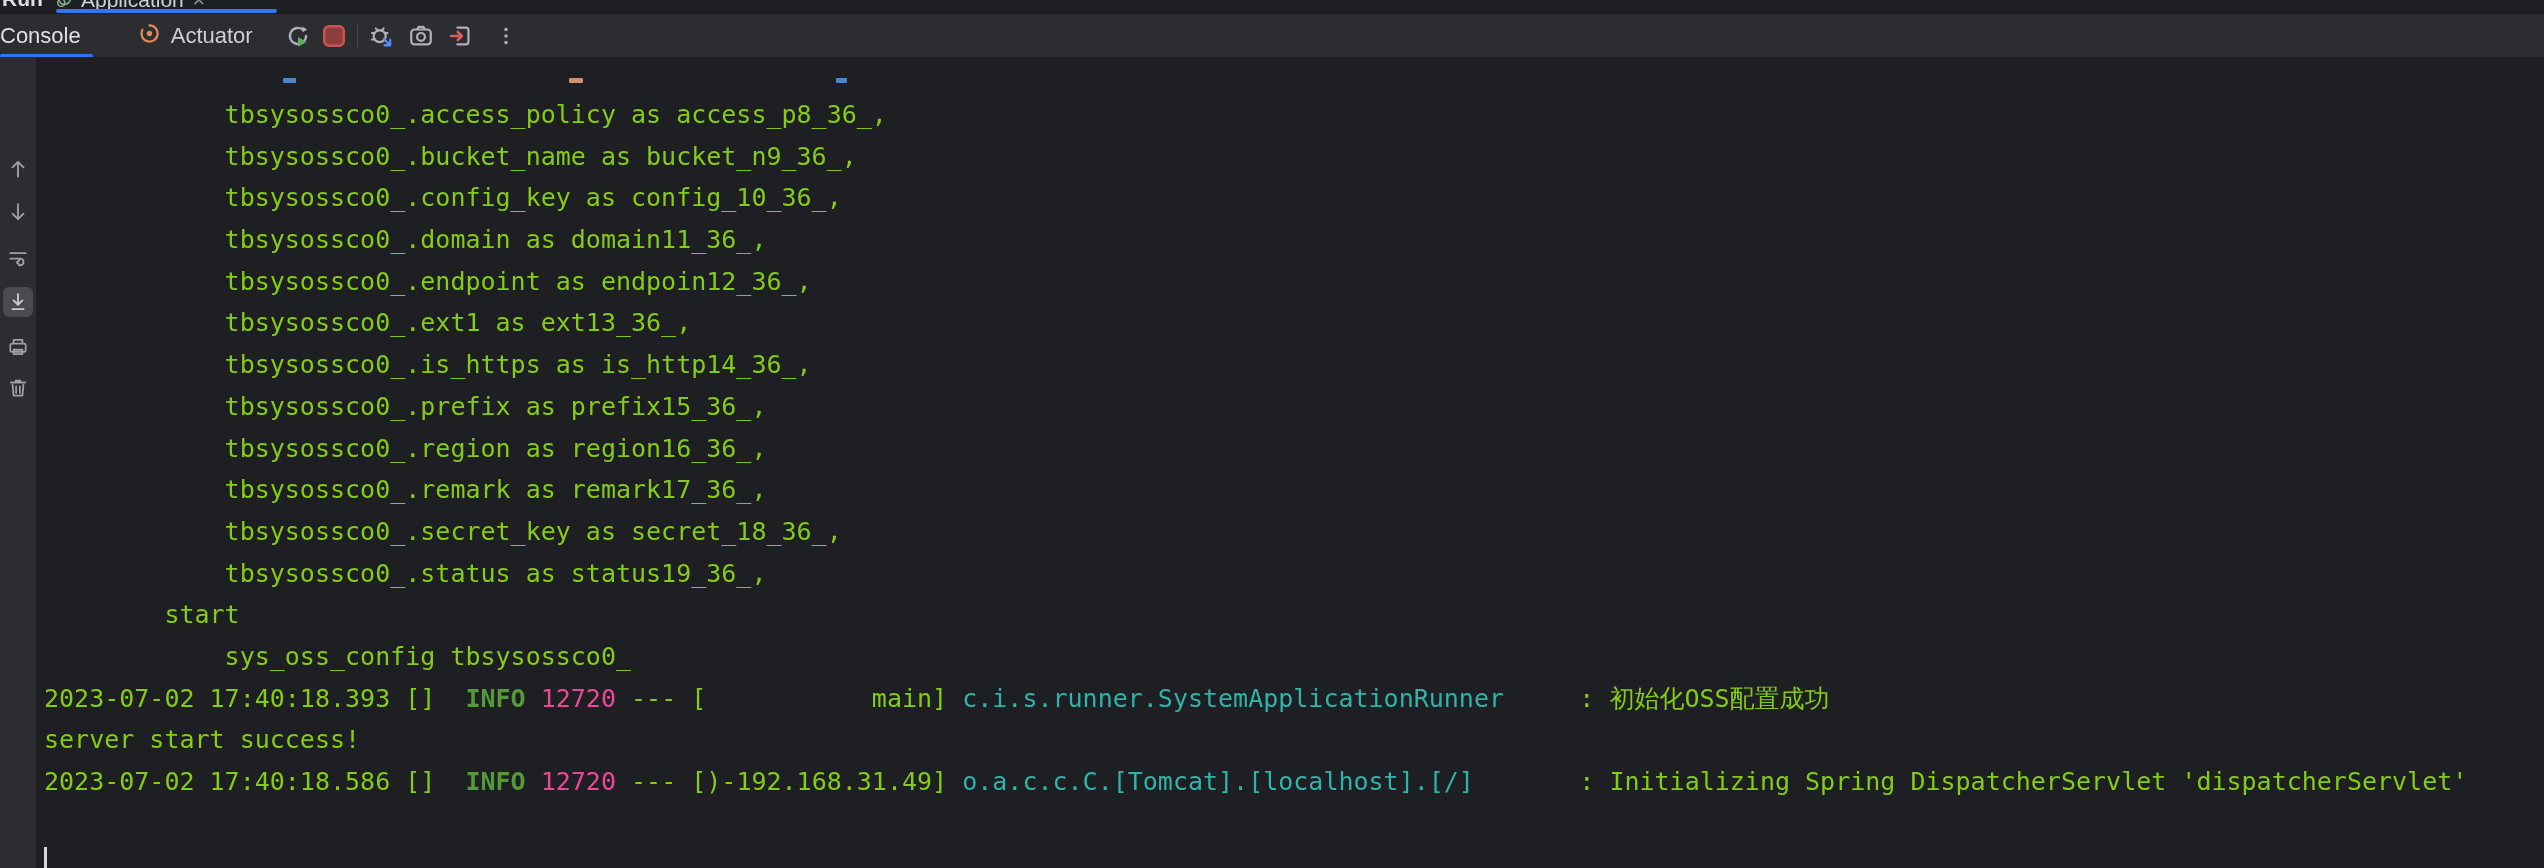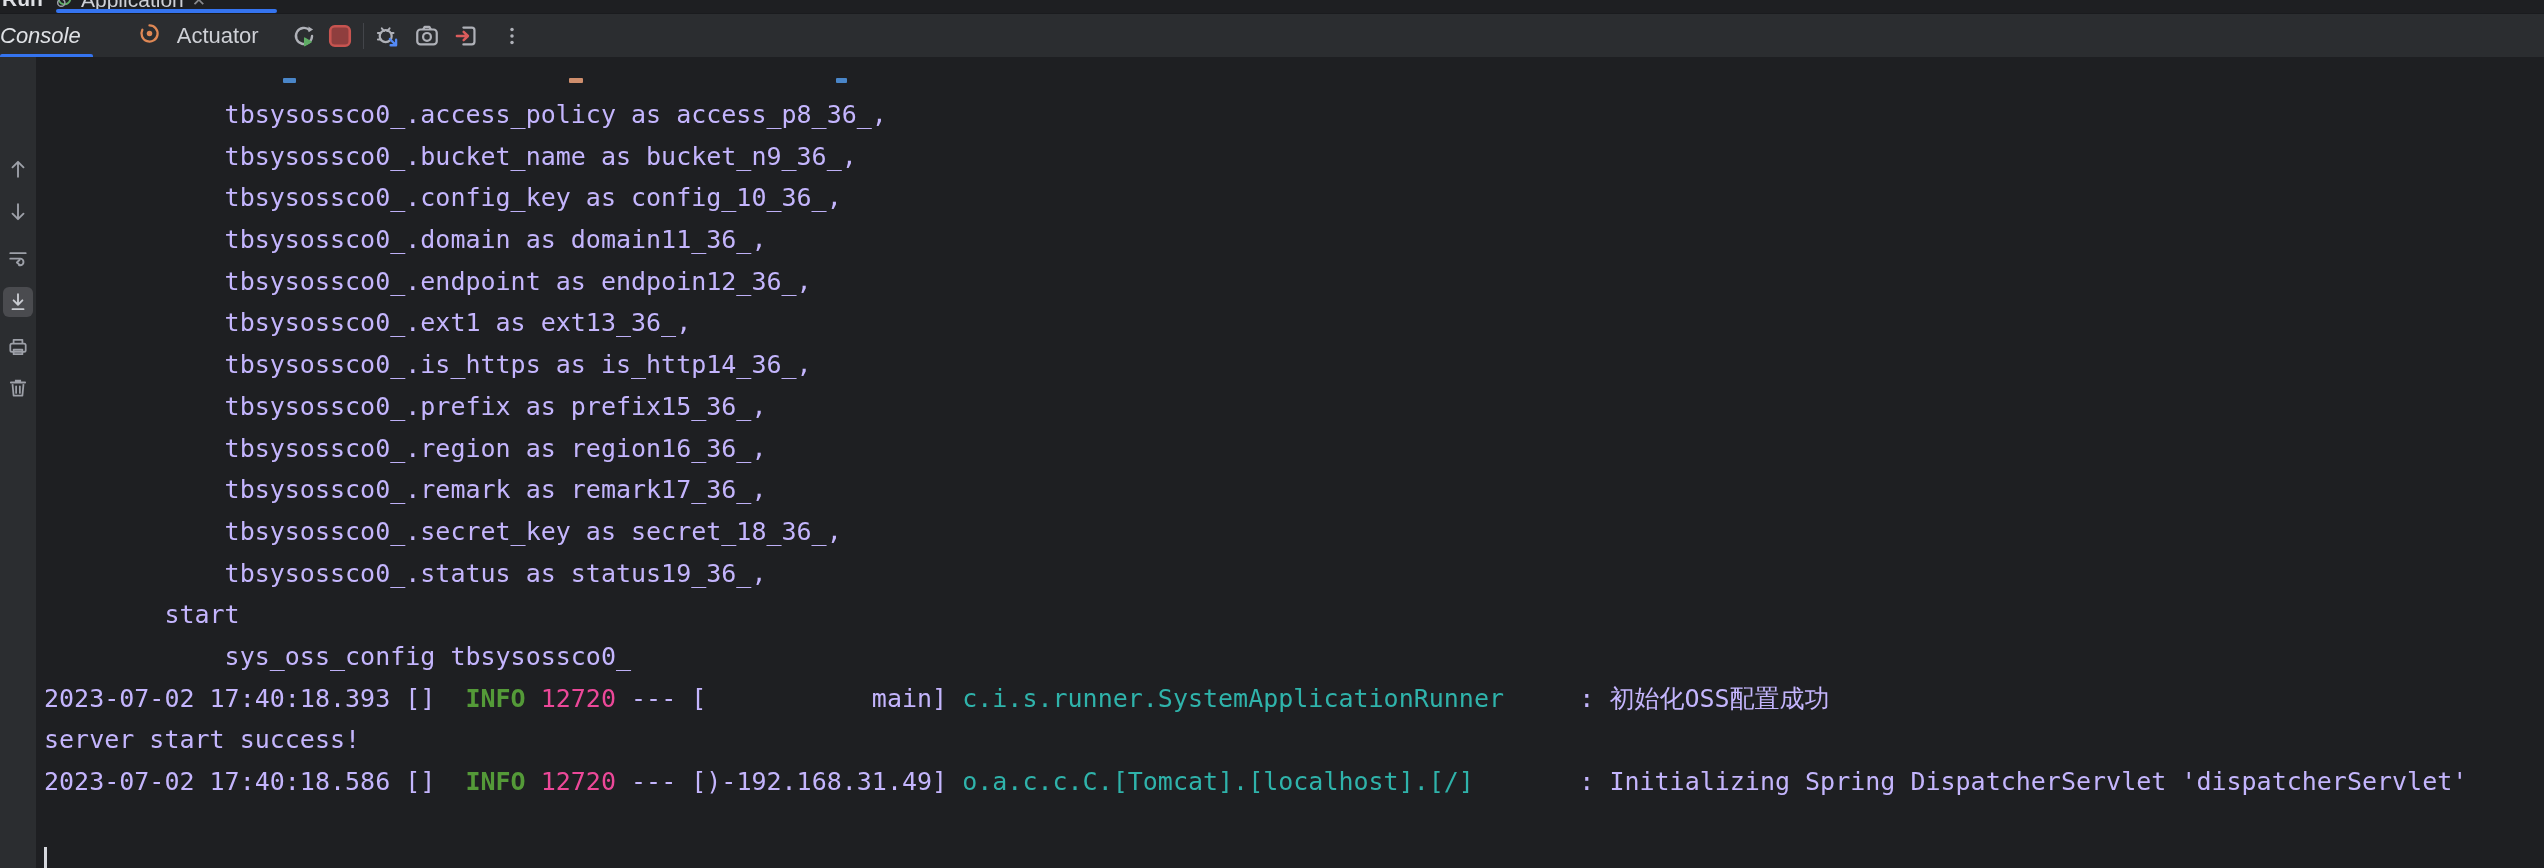--- a/index.html
+++ b/index.html
@@ -12,40 +12,40 @@
   .run-tab{position:absolute;left:56px;top:0;width:221px;height:13px;}
   .run-tab-inner{position:absolute;left:0;top:-12px;display:flex;align-items:center;gap:8px;}
   .run-tab-title{font-size:21px;color:#CED0D6;}
   .tab-underline{position:absolute;left:0;bottom:0;width:221px;height:4px;background:#3574F0;border-radius:2px;}
   .tab-close{color:#87898E;font-size:17px;line-height:13px;}
 
   
   .toolbar{position:absolute;left:0;top:13px;width:100%;height:44px;background:#2B2D30;
            border-top:1px solid #1A1B1E;box-sizing:border-box;display:flex;align-items:center;}
   .vtab{position:relative;height:100%;display:flex;align-items:center;}
-  .vtab-console{padding:0 23px 0 0;font-style:italic;}
+  .vtab-console{padding:0 23px 0 0;}
   .vtab-console .vtab-label{color:#DFE1E5;font-size:22px;}
   .vtab-underline{position:absolute;left:0;bottom:0;width:93px;height:3px;background:#3574F0;border-radius:2px 2px 0 0;}
-  .vtab-actuator{margin-left:34px;display:flex;align-items:center;gap:16px;}
+  .vtab-actuator{margin-left:34px;display:flex;align-items:center;gap:10px;}
   .vtab-actuator .vtab-label{color:#CED0D6;font-size:22px;}
   .tb-icon{width:26px;height:26px;display:flex;align-items:center;justify-content:center;cursor:pointer;}
   .tb-sep{width:1px;height:26px;background:#43454A;margin:0 10px;}
   .sp{display:inline-block;}
 
   
   .gutter{position:absolute;left:0;top:57px;width:36px;height:811px;background:#2B2D30;}
   .g-icon{position:absolute;left:3px;width:30px;height:30px;display:flex;align-items:center;justify-content:center;border-radius:6px;}
   .g-icon.selected{background:#4A4B4F;}
 
   
   .console-output{position:absolute;left:36px;top:57px;width:2508px;height:811px;background:#1E1F22;
                   padding:37px 0 0 8px;box-sizing:border-box;overflow:hidden;
                   font-family:"DejaVu Sans Mono",monospace;font-size:25px;line-height:41.7px;color:#BCBEC4;}
   .console-line{height:41.7px;white-space:pre;}
-  .seg-plain{color:#c4b5fd;}
+  .seg-plain{color:#84cc16;}
   .seg-info{color:#549A38;font-weight:bold;}
   .seg-pid{color:#ec4899;}
   .seg-logger{color:#2FB3AB;}
   .frag{position:absolute;top:21px;height:5px;border-radius:1px;}
   .caret{position:absolute;left:8px;top:790px;width:3px;height:22px;background:#D5D7DD;}
 </style>
 </head>
 <body>
 
 <div class="titlebar">

